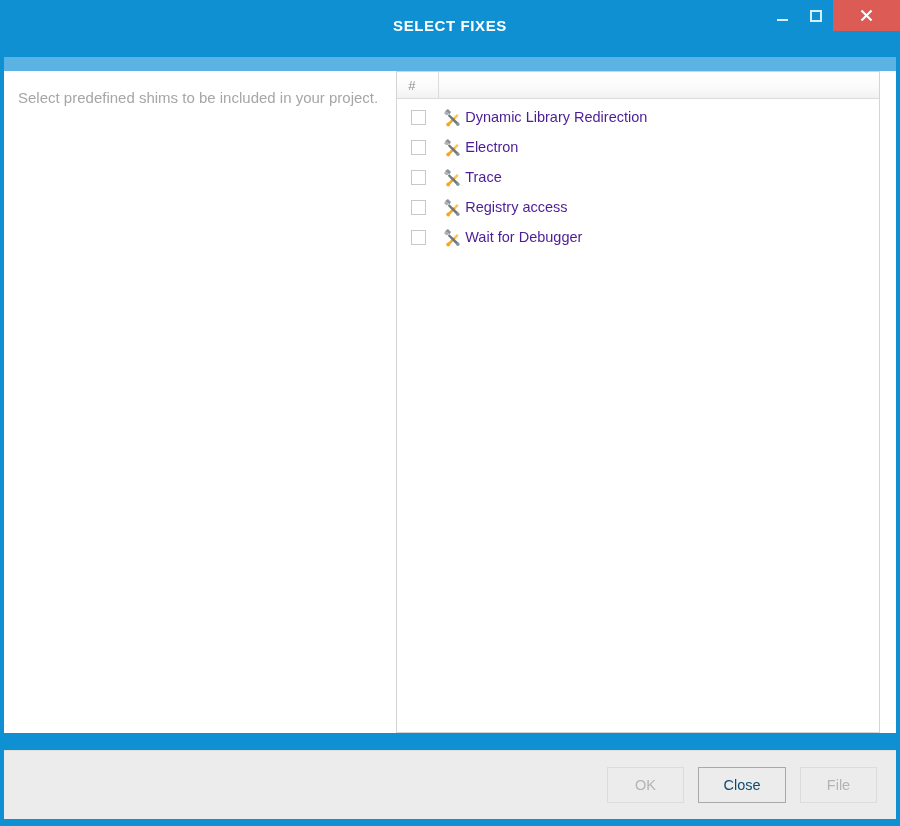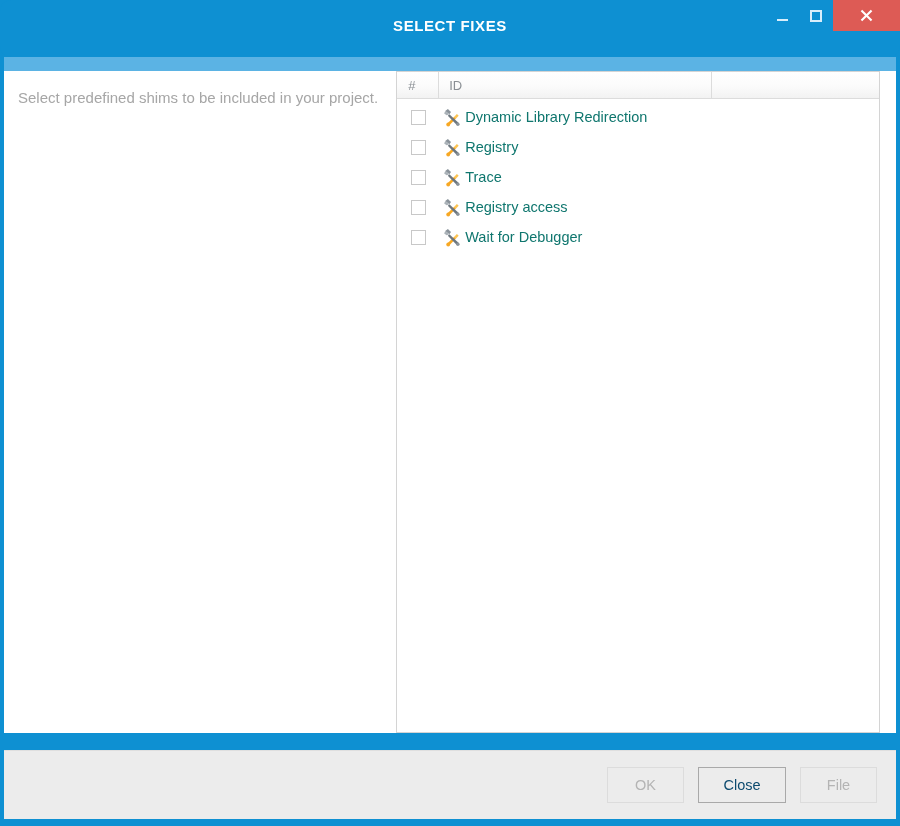--- a/index.html
+++ b/index.html
@@ -187,21 +187,21 @@
     cursor: default;
   }
   .row-icon {
     width: 26px;
     display: flex;
     align-items: center;
     justify-content: center;
   }
   .row-label {
     font-size: 14.5px;
-    color: #0f766e;
+    color: #4c1d95;
     white-space: nowrap;
     user-select: none;
   }
   .tools-icon { display: block; }
 
   
   .footer {
     flex: 0 0 69px;
     height: 69px;
     background: #ececec;
@@ -270,21 +270,20 @@
   <div class="accent-band"></div>
 
   <div class="content">
 
     <div class="instruction">Select predefined shims to be included in your project.</div>
 
     <div class="list-panel">
 
       <div class="list-header">
         <div class="hcell hcell-num">#</div>
-        <div class="hcell hcell-id">ID</div>
         <div class="hcell hcell-rest"></div>
       </div>
 
       <div class="list-body" id="list-body">
           <div class="list-row">
             <div class="row-check">
               <span class="cbox"></span>
             </div>
             <div class="row-icon">
               <svg class="tools-icon" width="19" height="19" viewBox="0 0 19 19">
@@ -307,21 +306,21 @@
               <svg class="tools-icon" width="19" height="19" viewBox="0 0 19 19">
                 <path d="M4.3 15.6 L11.2 8.7 L13.0 10.5 L6.1 17.4 Z" fill="#f7a823"></path>
                 <path d="M11.2 8.7 L13.9 6.0 L15.7 7.8 L13.0 10.5 Z" fill="#fcc453"></path>
                 <circle cx="5.2" cy="16.5" r="1.9" fill="#f7a823"></circle>
                 <path d="M2.2 3.0 L4.9 0.9 L8.0 4.0 L6.4 6.2 Z" fill="#8a939b"></path>
                 <path d="M6.4 6.2 L16.0 15.2 L14.0 17.3 L4.8 7.8 Z" fill="#6d777f"></path>
                 <path d="M2.2 3.0 L1.2 5.4 L3.6 7.3 L6.4 6.2 Z" fill="#aab2b8"></path>
                 <circle cx="14.9" cy="16.2" r="1.7" fill="#8a939b"></circle>
               </svg>
             </div>
-            <div class="row-label">Registry</div>
+            <div class="row-label">Electron</div>
           </div>
           <div class="list-row">
             <div class="row-check">
               <span class="cbox"></span>
             </div>
             <div class="row-icon">
               <svg class="tools-icon" width="19" height="19" viewBox="0 0 19 19">
                 <path d="M4.3 15.6 L11.2 8.7 L13.0 10.5 L6.1 17.4 Z" fill="#f7a823"></path>
                 <path d="M11.2 8.7 L13.9 6.0 L15.7 7.8 L13.0 10.5 Z" fill="#fcc453"></path>
                 <circle cx="5.2" cy="16.5" r="1.9" fill="#f7a823"></circle>

